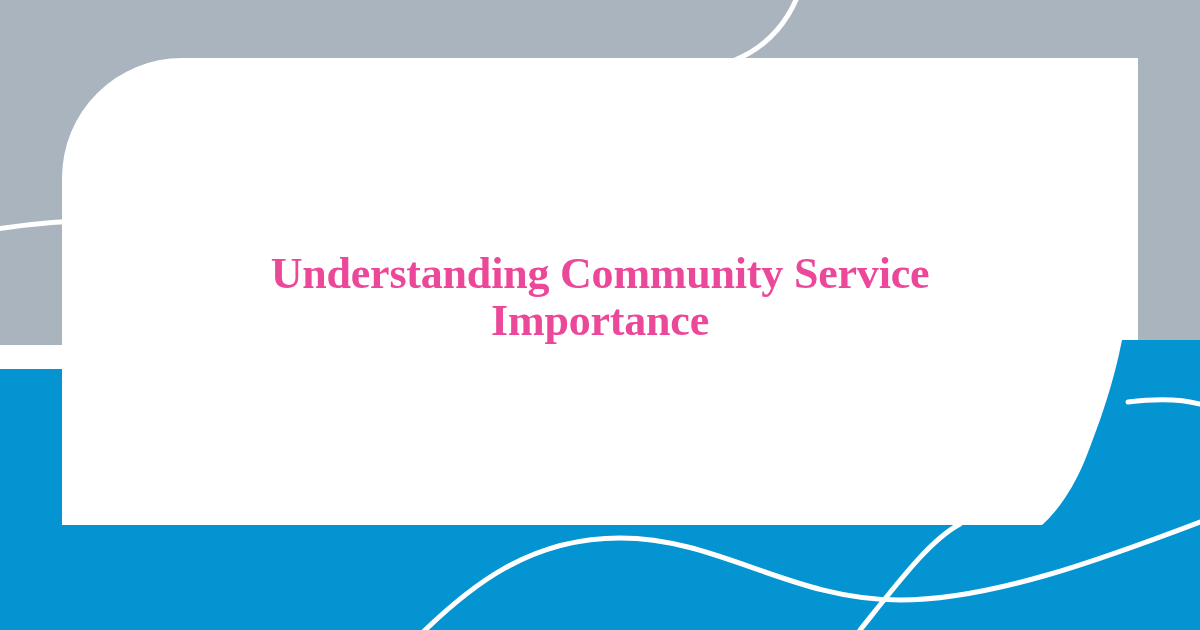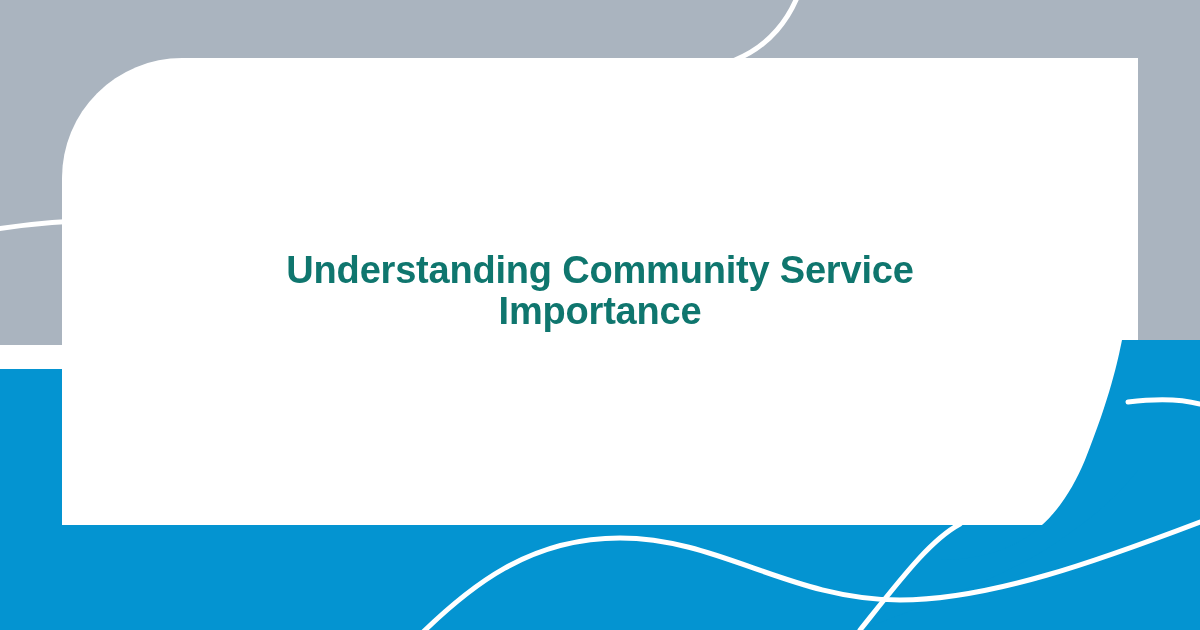--- a/index.html
+++ b/index.html
@@ -55,25 +55,25 @@
     position: absolute;
     left: 62px;
     top: 250px;
     width: 1076px;
     text-align: center;
     padding: 0 30px;
     box-sizing: border-box;
   }
   .title {
     margin: 0;
-    font-family: Liberation Sans, sans-serif;
-    font-size: 38px;
+    font-family: Liberation Serif, serif;
+    font-size: 44px;
     line-height: 1.07;
     font-weight: bold;
-    color: #0f766e;
+    color: #ec4899;
     letter-spacing: -0.2px;
     max-width: 800px;
     margin-left: auto;
     margin-right: auto;
   }
 </style>
 </head>
 <body>
 
 <div id="stage">

